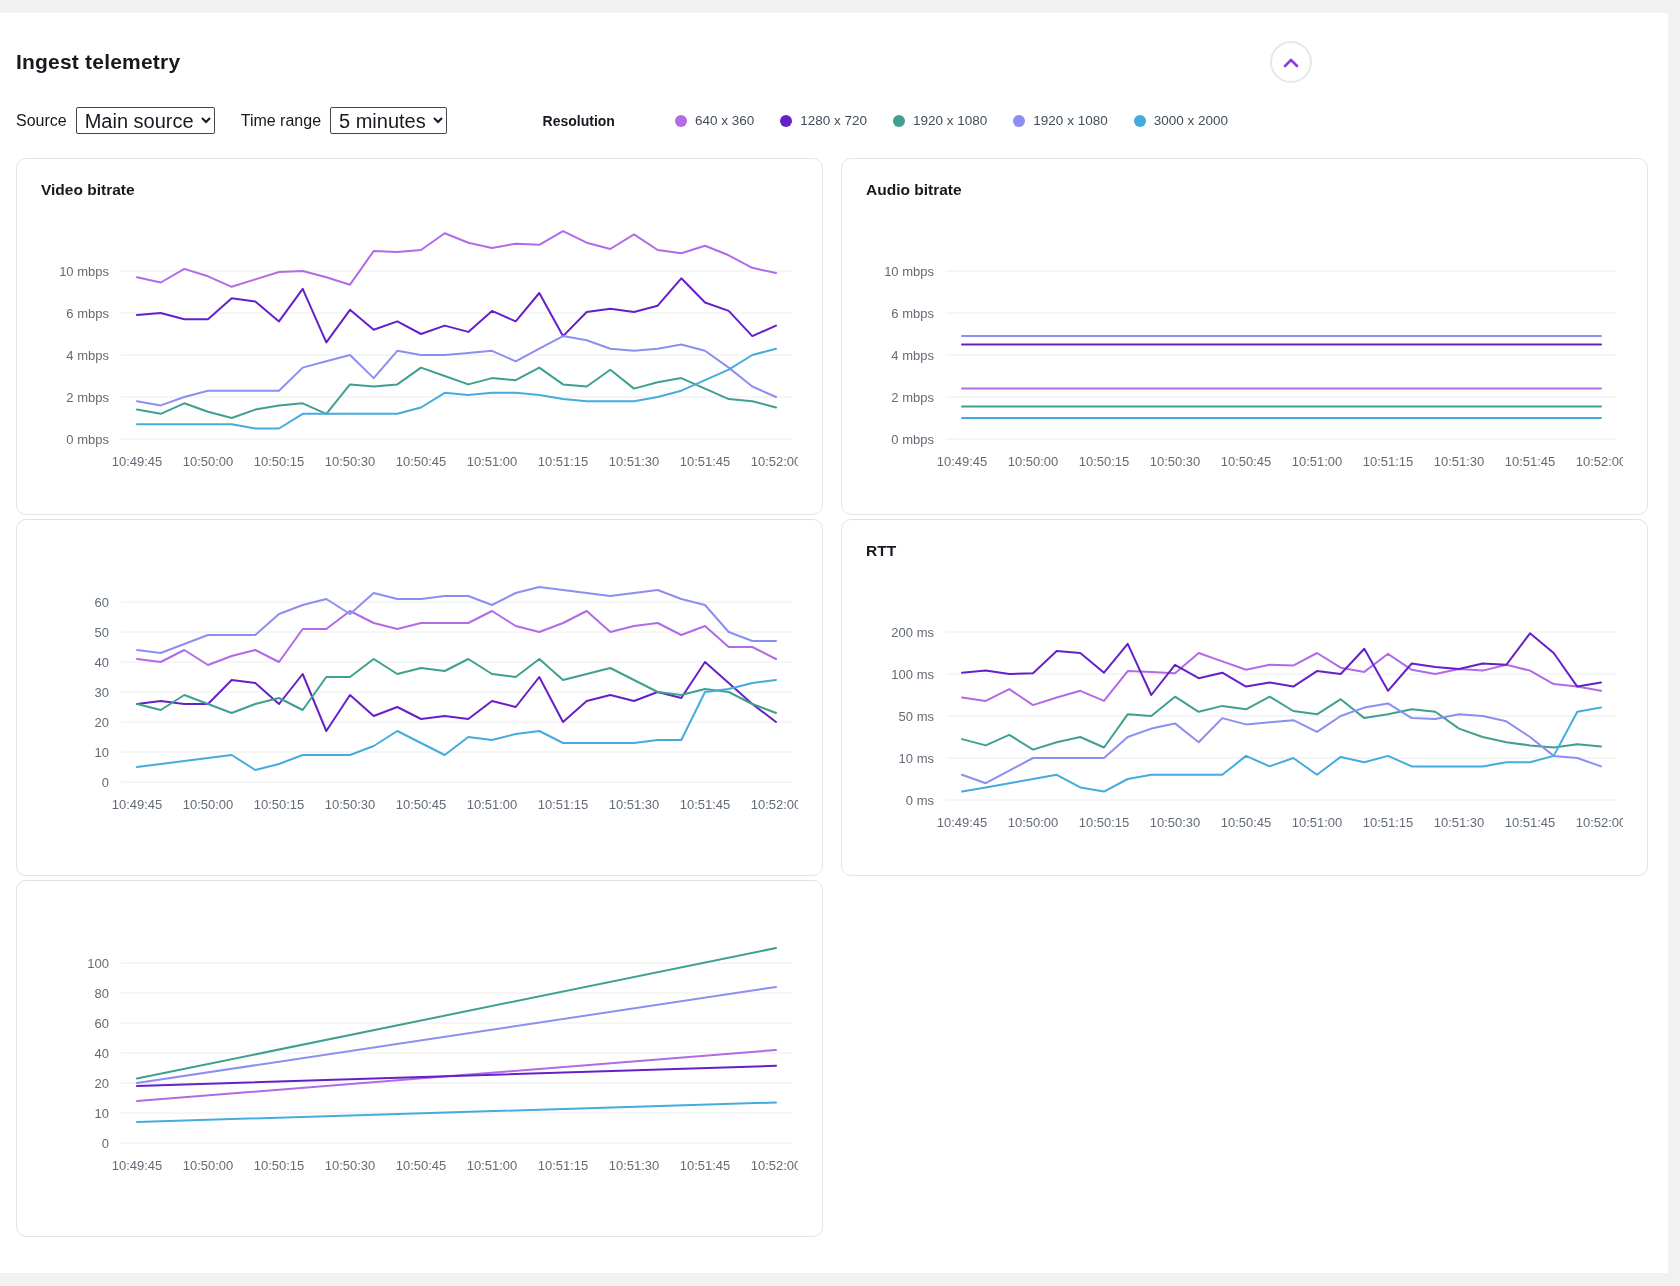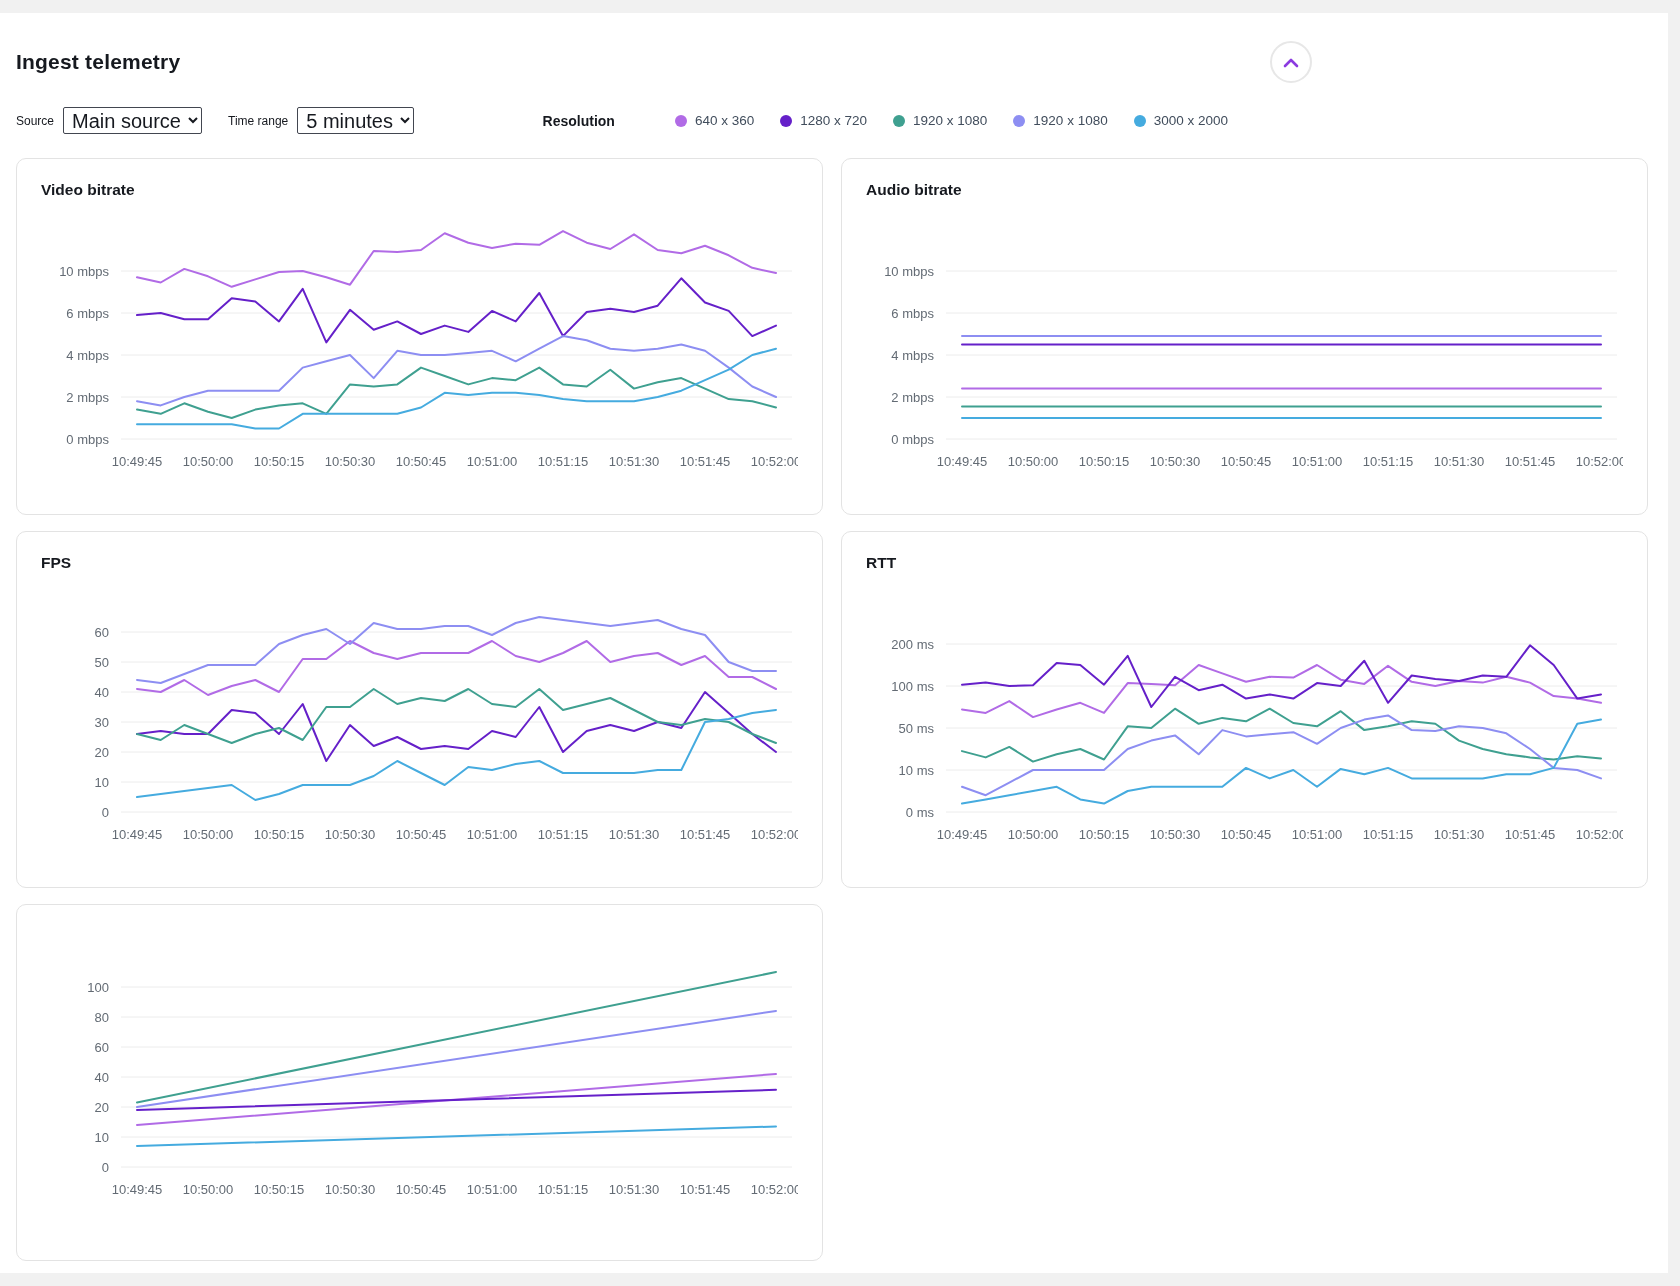--- a/index.html
+++ b/index.html
@@ -5,29 +5,29 @@
   * { box-sizing: border-box; margin: 0; padding: 0; }
   html,body { width:1680px; height:1286px; background:#ffffff; font-family:"Liberation Sans", sans-serif; position:relative; overflow:hidden; }
   .top-strip { position:absolute; top:0; left:0; width:1680px; height:13px; background:#f1f1f1; }
   .right-strip { position:absolute; top:13px; right:0; width:12px; height:1273px; background:#f1f1f1; }
   .bottom-strip { position:absolute; bottom:0; left:0; width:1668px; height:13px; background:#f1f1f1; }
   .content { position:absolute; top:13px; left:0; width:1344px; padding:0 20px 0 16px; }
   .header-row { display:flex; align-items:center; margin-top:28px; }
   h1 { font-size:21px; font-weight:600; color:#16191f; letter-spacing:0.2px; }
   .collapse-btn { margin-left:auto; margin-right:12px; width:42px; height:42px; border-radius:50%; background:#fff; border:2px solid #e7e7e7; display:flex; align-items:center; justify-content:center; cursor:pointer; }
   .controls-row { display:flex; align-items:center; margin-top:24px; }
-  .ctl-label { font-size:12px; color:#16191f; margin-right:9px; }
+  .ctl-label { font-size:16px; color:#16191f; margin-right:9px; }
   .ctl-select { font-family:"Liberation Sans", sans-serif; font-size:20px; color:#16191f; background:#fff; border:1px solid #424650; border-radius:2px; height:27px; padding:0 4px; margin-right:26px; }
   .legend { display:flex; align-items:center; margin-left:auto; margin-right:96px;gap:28px; }
   .legend-title { font-size:14px; font-weight:bold; color:#16191f; margin-right:32px; }
   .legend-item { display:flex; align-items:center; margin-left:26px; }
   .legend-item:first-of-type { margin-left:0; }
   .legend-dot { width:12px; height:12px; border-radius:50%; margin-right:8px; flex:0 0 auto; }
   .legend-label { font-size:13.5px; color:#414d5c; }
-  .grid { display:grid; grid-template-columns:1fr 1fr; gap:16px 18px; margin-top:24px; }
+  .grid { display:grid; grid-template-columns:1fr 1fr; gap:4px 18px; margin-top:24px; }
   .panel { background:#fff; border:1px solid #e3e3e3; border-radius:10px; height:357px; padding:22px 24px; }
   .panel h2 { font-size:15.5px; font-weight:700; color:#16191f; }
   .chart { margin-top:4px; }
   .chart svg { display:block; }
 </style>
 </head>
 <body>
 
 <div class="top-strip"></div>
 <div class="right-strip"></div>
@@ -138,21 +138,20 @@
             <text x="735" y="263" text-anchor="middle" font-size="13" fill="#636b74" font-family="Liberation Sans, sans-serif">10:52:00</text>
             <polyline points="96.0,185.6 735.0,185.6" fill="none" stroke="#b16be6" stroke-width="2" stroke-linejoin="round" stroke-linecap="round"></polyline>
             <polyline points="96.0,141.5 735.0,141.5" fill="none" stroke="#6520c9" stroke-width="2" stroke-linejoin="round" stroke-linecap="round"></polyline>
             <polyline points="96.0,203.4 735.0,203.4" fill="none" stroke="#3fa090" stroke-width="2" stroke-linejoin="round" stroke-linecap="round"></polyline>
             <polyline points="96.0,133.1 735.0,133.1" fill="none" stroke="#8d8ef2" stroke-width="2" stroke-linejoin="round" stroke-linecap="round"></polyline>
             <polyline points="96.0,215.0 735.0,215.0" fill="none" stroke="#45abdf" stroke-width="2" stroke-linejoin="round" stroke-linecap="round"></polyline>
           </svg>
         </div>
     </section>
     <section class="panel">
-      <h2>FPS</h2>
       <div class="chart">
           <svg width="757" height="280" viewBox="0 0 757 280">
             <line x1="80" y1="236" x2="751" y2="236" stroke="#ececec" stroke-width="1"></line>
             <text x="68" y="240.5" text-anchor="end" font-size="13" fill="#636b74" font-family="Liberation Sans, sans-serif">0</text>
             <line x1="80" y1="206" x2="751" y2="206" stroke="#ececec" stroke-width="1"></line>
             <text x="68" y="210.5" text-anchor="end" font-size="13" fill="#636b74" font-family="Liberation Sans, sans-serif">10</text>
             <line x1="80" y1="176" x2="751" y2="176" stroke="#ececec" stroke-width="1"></line>
             <text x="68" y="180.5" text-anchor="end" font-size="13" fill="#636b74" font-family="Liberation Sans, sans-serif">20</text>
             <line x1="80" y1="146" x2="751" y2="146" stroke="#ececec" stroke-width="1"></line>
             <text x="68" y="150.5" text-anchor="end" font-size="13" fill="#636b74" font-family="Liberation Sans, sans-serif">30</text>

